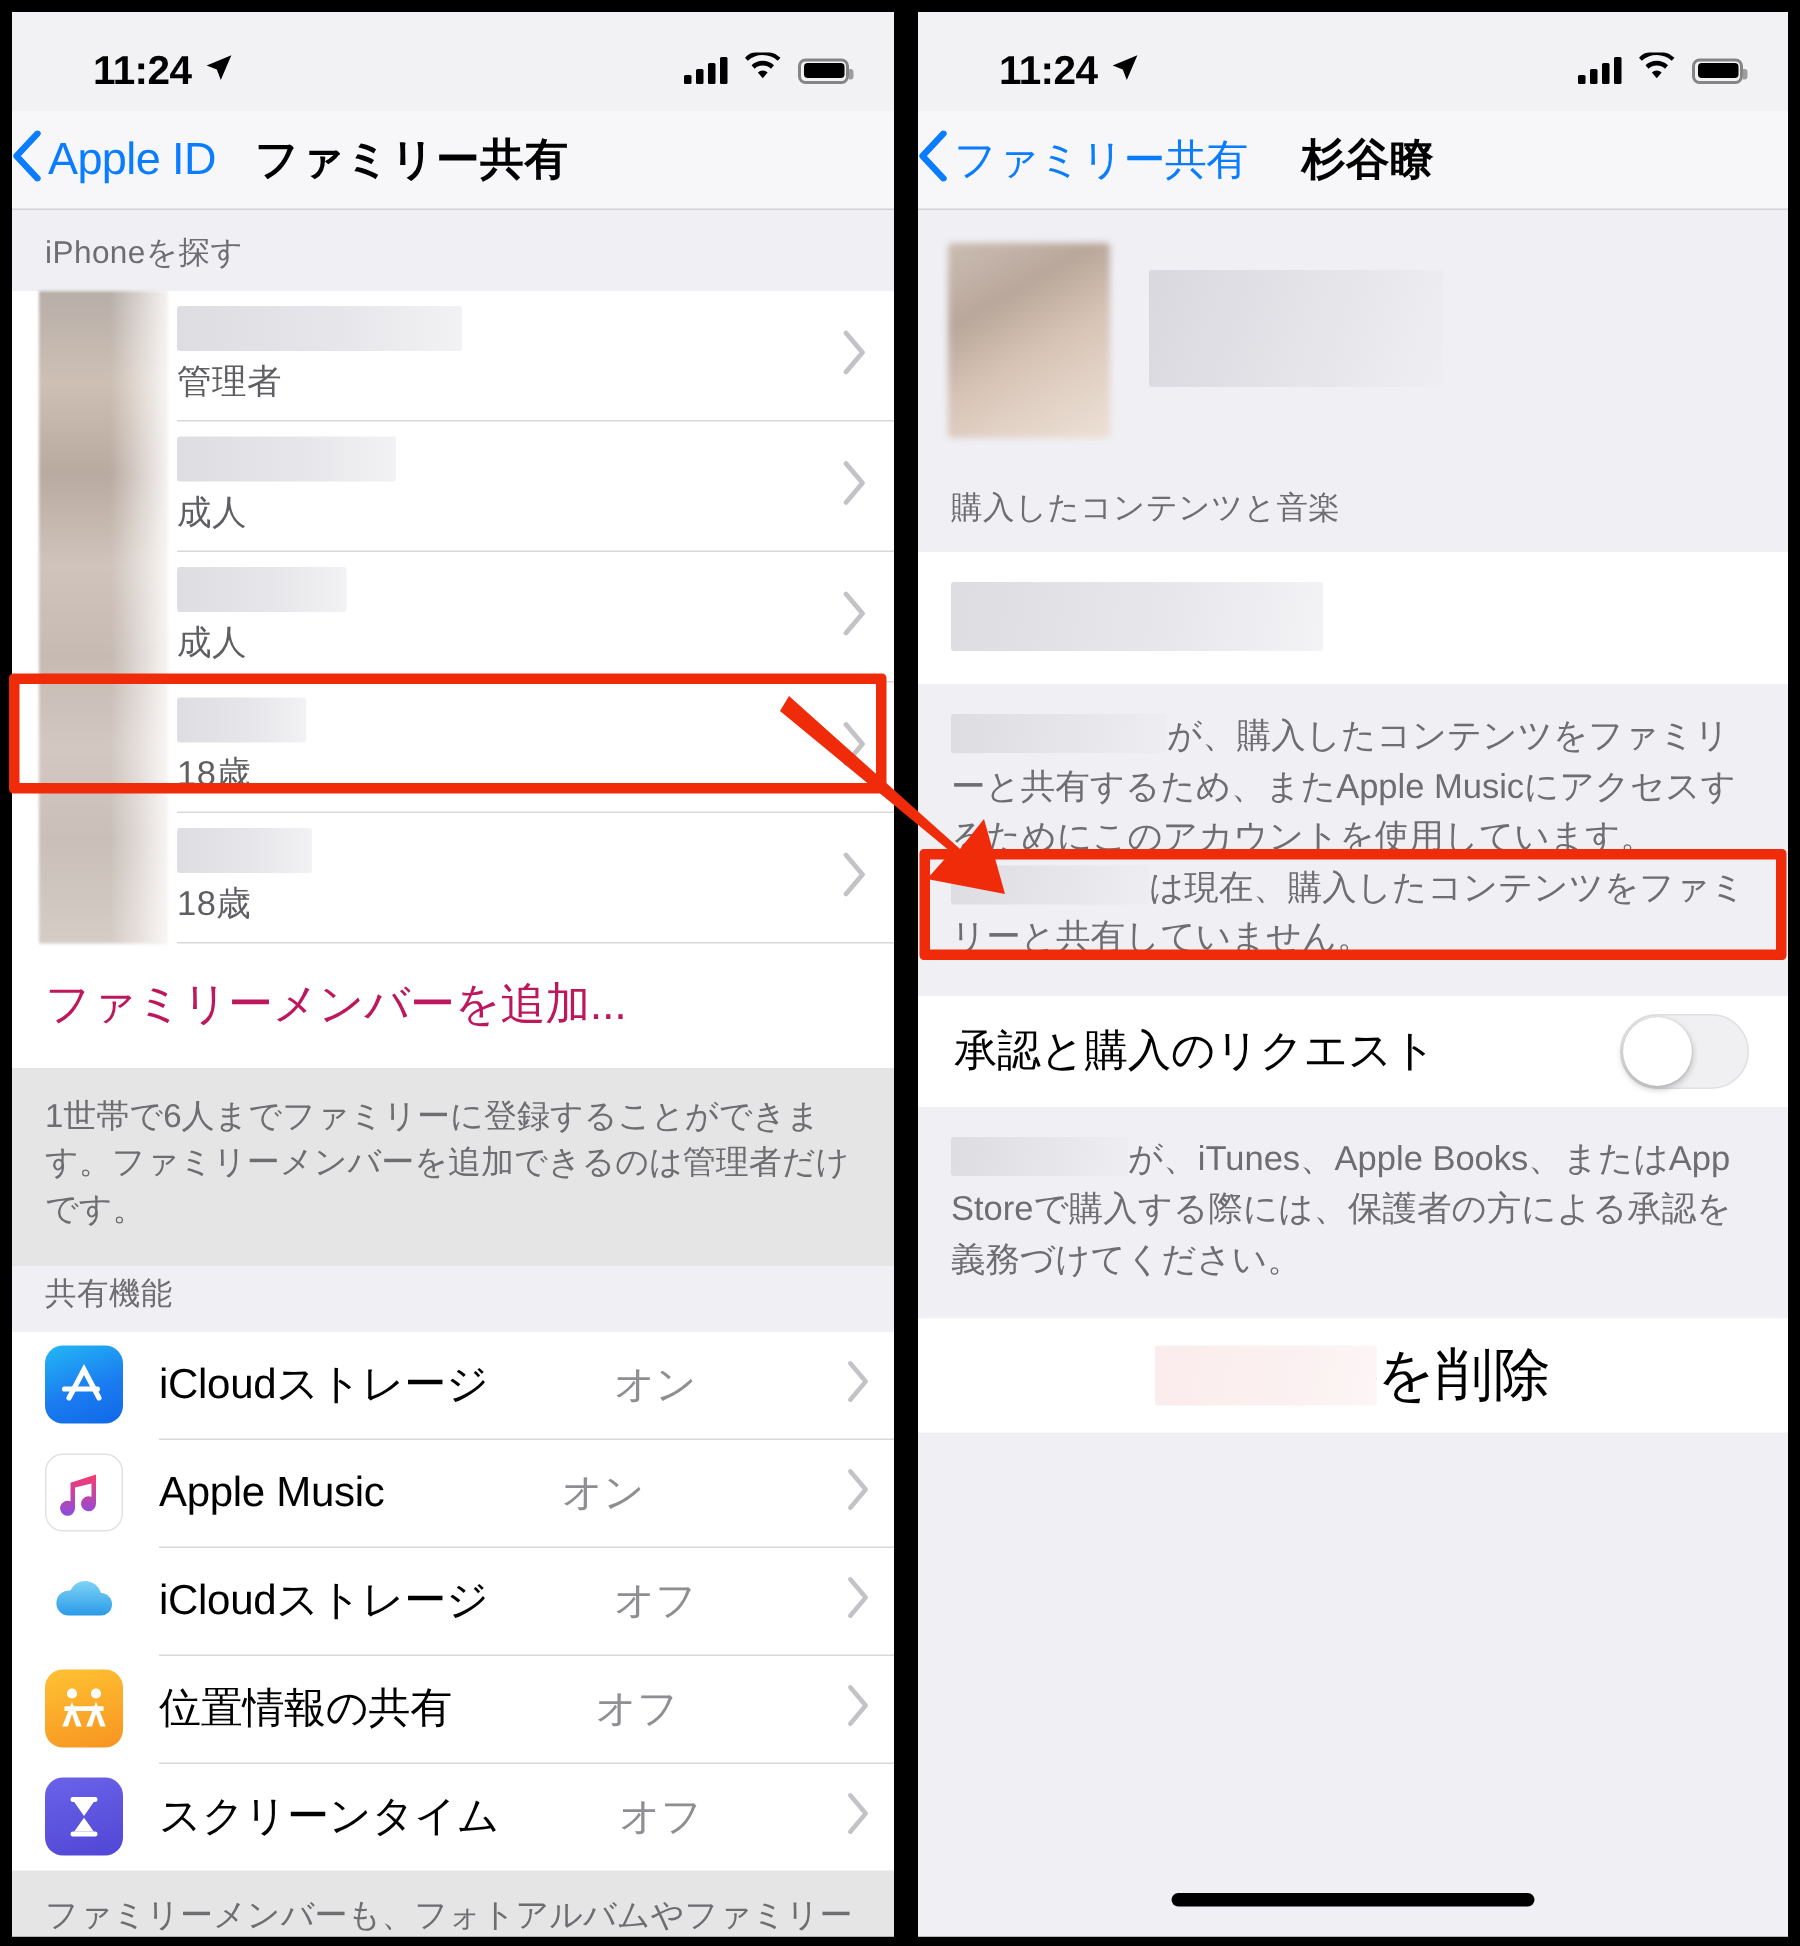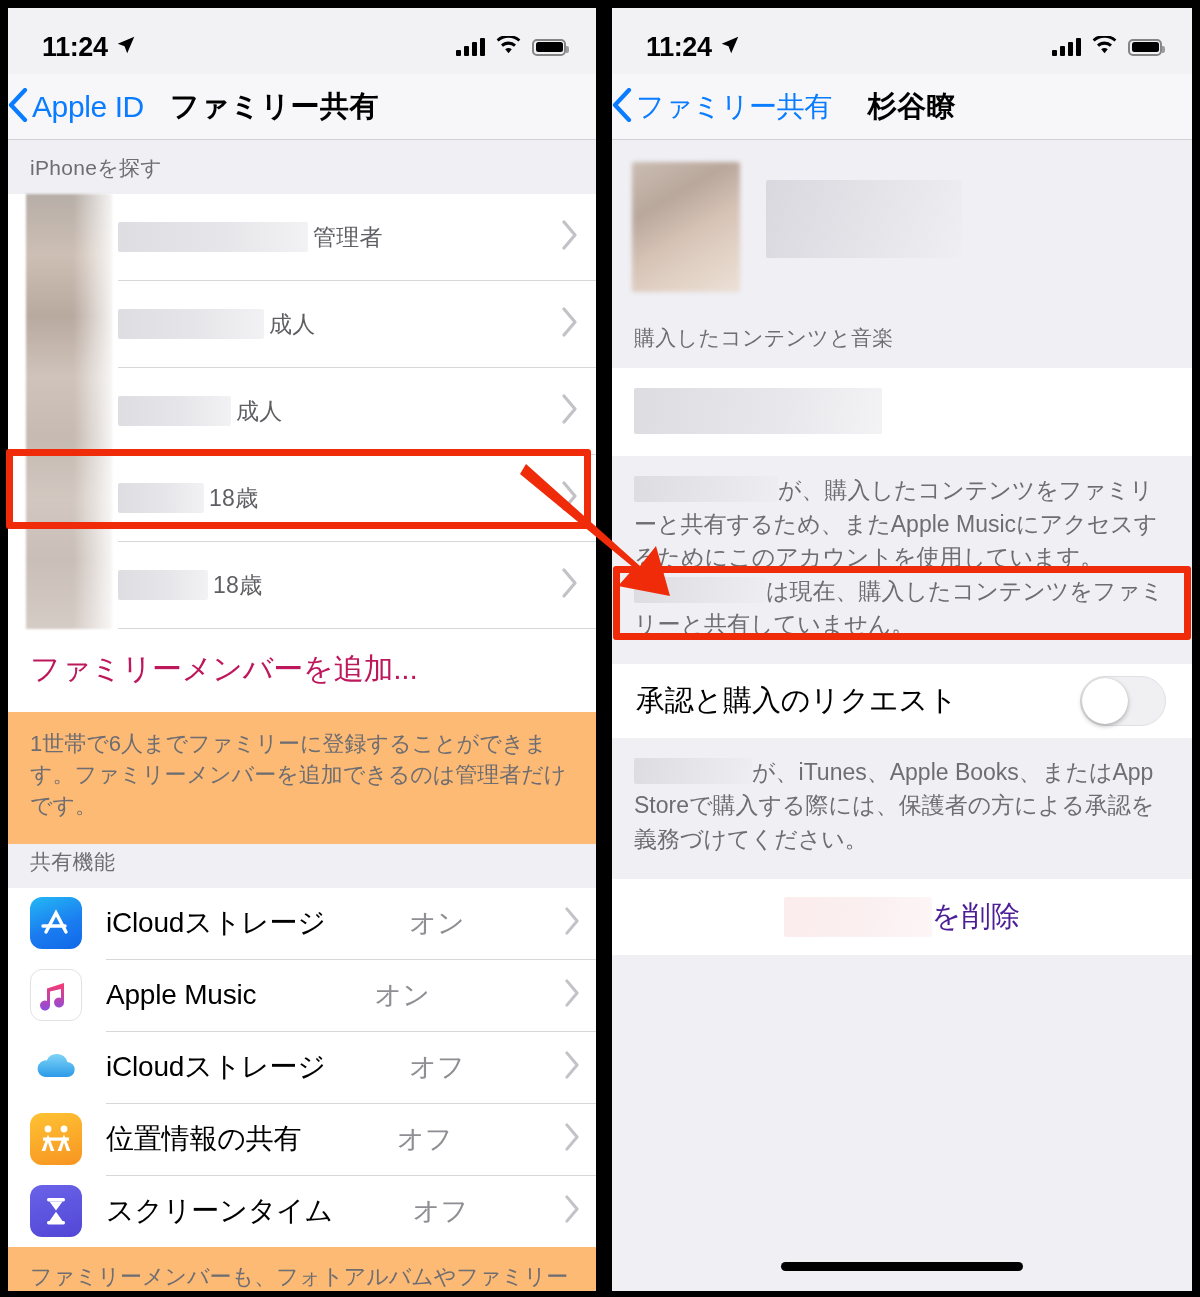--- a/index.html
+++ b/index.html
@@ -18,21 +18,21 @@
   }
   #panel-left  { left: 8px;   width: 588px; }
   #panel-right { left: 612px; width: 580px; }
 
   
   .statusbar {
     height: 66px; background: #f2f2f5;
     display: flex; align-items: center; justify-content: space-between;
     padding: 12px 30px 0 34px;
   }
-  .sb-left { display: flex; align-items: center; gap: 7px; }
+  .sb-left { display: flex; align-items: center; gap: 7px; margin-left: 20px; }
   .sb-time { font-size: 27px; font-weight: 700; color: #000; letter-spacing: -0.4px; }
   .loc-arrow { display:block; }
   .sb-right { display: flex; align-items: center; gap: 11px; }
   .bars { display: flex; align-items: flex-end; gap: 3px; height: 18px; }
   .bars i { display: block; width: 5px; background: #000; border-radius: 1px; }
   .bars i:nth-child(1){ height: 6px; }
   .bars i:nth-child(2){ height: 10px; }
   .bars i:nth-child(3){ height: 14px; }
   .bars i:nth-child(4){ height: 18px; }
   .batt { position: relative; width: 34px; height: 17px;
@@ -55,21 +55,21 @@
   #panel-right .nav-back-label { font-size: 28px; }
   #panel-right .nav-title { margin-left: 36px; }
 
   
   .grouphdr {
     background: #efeff4; color: #6d6d72;
     font-size: 21px; padding: 14px 22px 12px 22px;
     letter-spacing: .3px;
   }
   .footnote {
-    background: #fdba74; color: #6d6d72;
+    background: #e5e5e5; color: #6d6d72;
     font-size: 22px; line-height: 1.42; padding: 16px 22px 22px 22px;
   }
   .chev {
     flex: none; margin-left: auto; margin-right: 18px;
   }
 
   
   .memberlist { position: relative; background: #fff; }
   .avatar-strip {
     position: absolute; left: 18px; top: 0; width: 86px; height: 100%;
@@ -80,21 +80,21 @@
     filter: blur(1.2px);
   }
   .avatar-strip::after{
     content:""; position:absolute; inset:0;
     background: linear-gradient(90deg, rgba(255,255,255,0) 55%, rgba(255,255,255,.85) 100%);
   }
   .member-row {
     position: relative; display: flex; align-items: center;
     height: 86px; padding-left: 110px; background: transparent;
   }
-  .member-body { display: flex; flex-direction: row; justify-content: center; gap: 5px; }
+  .member-body { display: flex; flex-direction: column; justify-content: center; gap: 5px; }
   .redact {
     background: linear-gradient(90deg,#dedee2 0%, #e6e6ea 55%, #f2f2f4 100%);
     height: 30px; border-radius: 2px;
   }
   .member-role { font-size: 23px; color: #5e5e63; letter-spacing: .3px; }
   .member-sep { height: 1px; background: #d8d8dc; margin-left: 110px; }
 
   .linkrow {
     background:#fff; padding: 20px 22px 22px 22px;
     font-size: 30px; color: #be185d; letter-spacing: -.2px; cursor: pointer;
@@ -165,21 +165,21 @@
     box-shadow: 0 2px 5px rgba(0,0,0,.28), 0 0 1px rgba(0,0,0,.18);
   }
   .deleterow {
     background:#fff; height: 76px; display:flex; align-items:center; justify-content:center;
   }
   .del-redact {
     display:inline-block; width: 148px; height: 40px; border-radius:2px;
     background: linear-gradient(100deg,#fbeced 0%, #fbf0f1 60%, #fdf6f6 100%);
     vertical-align: -7px;
   }
-  .del-text { font-size: 29px; color:#4c1d95; letter-spacing: .4px; }
+  .del-text { font-size: 38px; color:#000000; letter-spacing: .4px; }
   .fillerbg { background:#efeff4; }
 
   
   .homebar {
     position:absolute; bottom: 20px; left: 50%; transform: translateX(-50%);
     width: 242px; height: 9px; background:#000; border-radius: 5px;
   }
 
   
   .annot-box {

